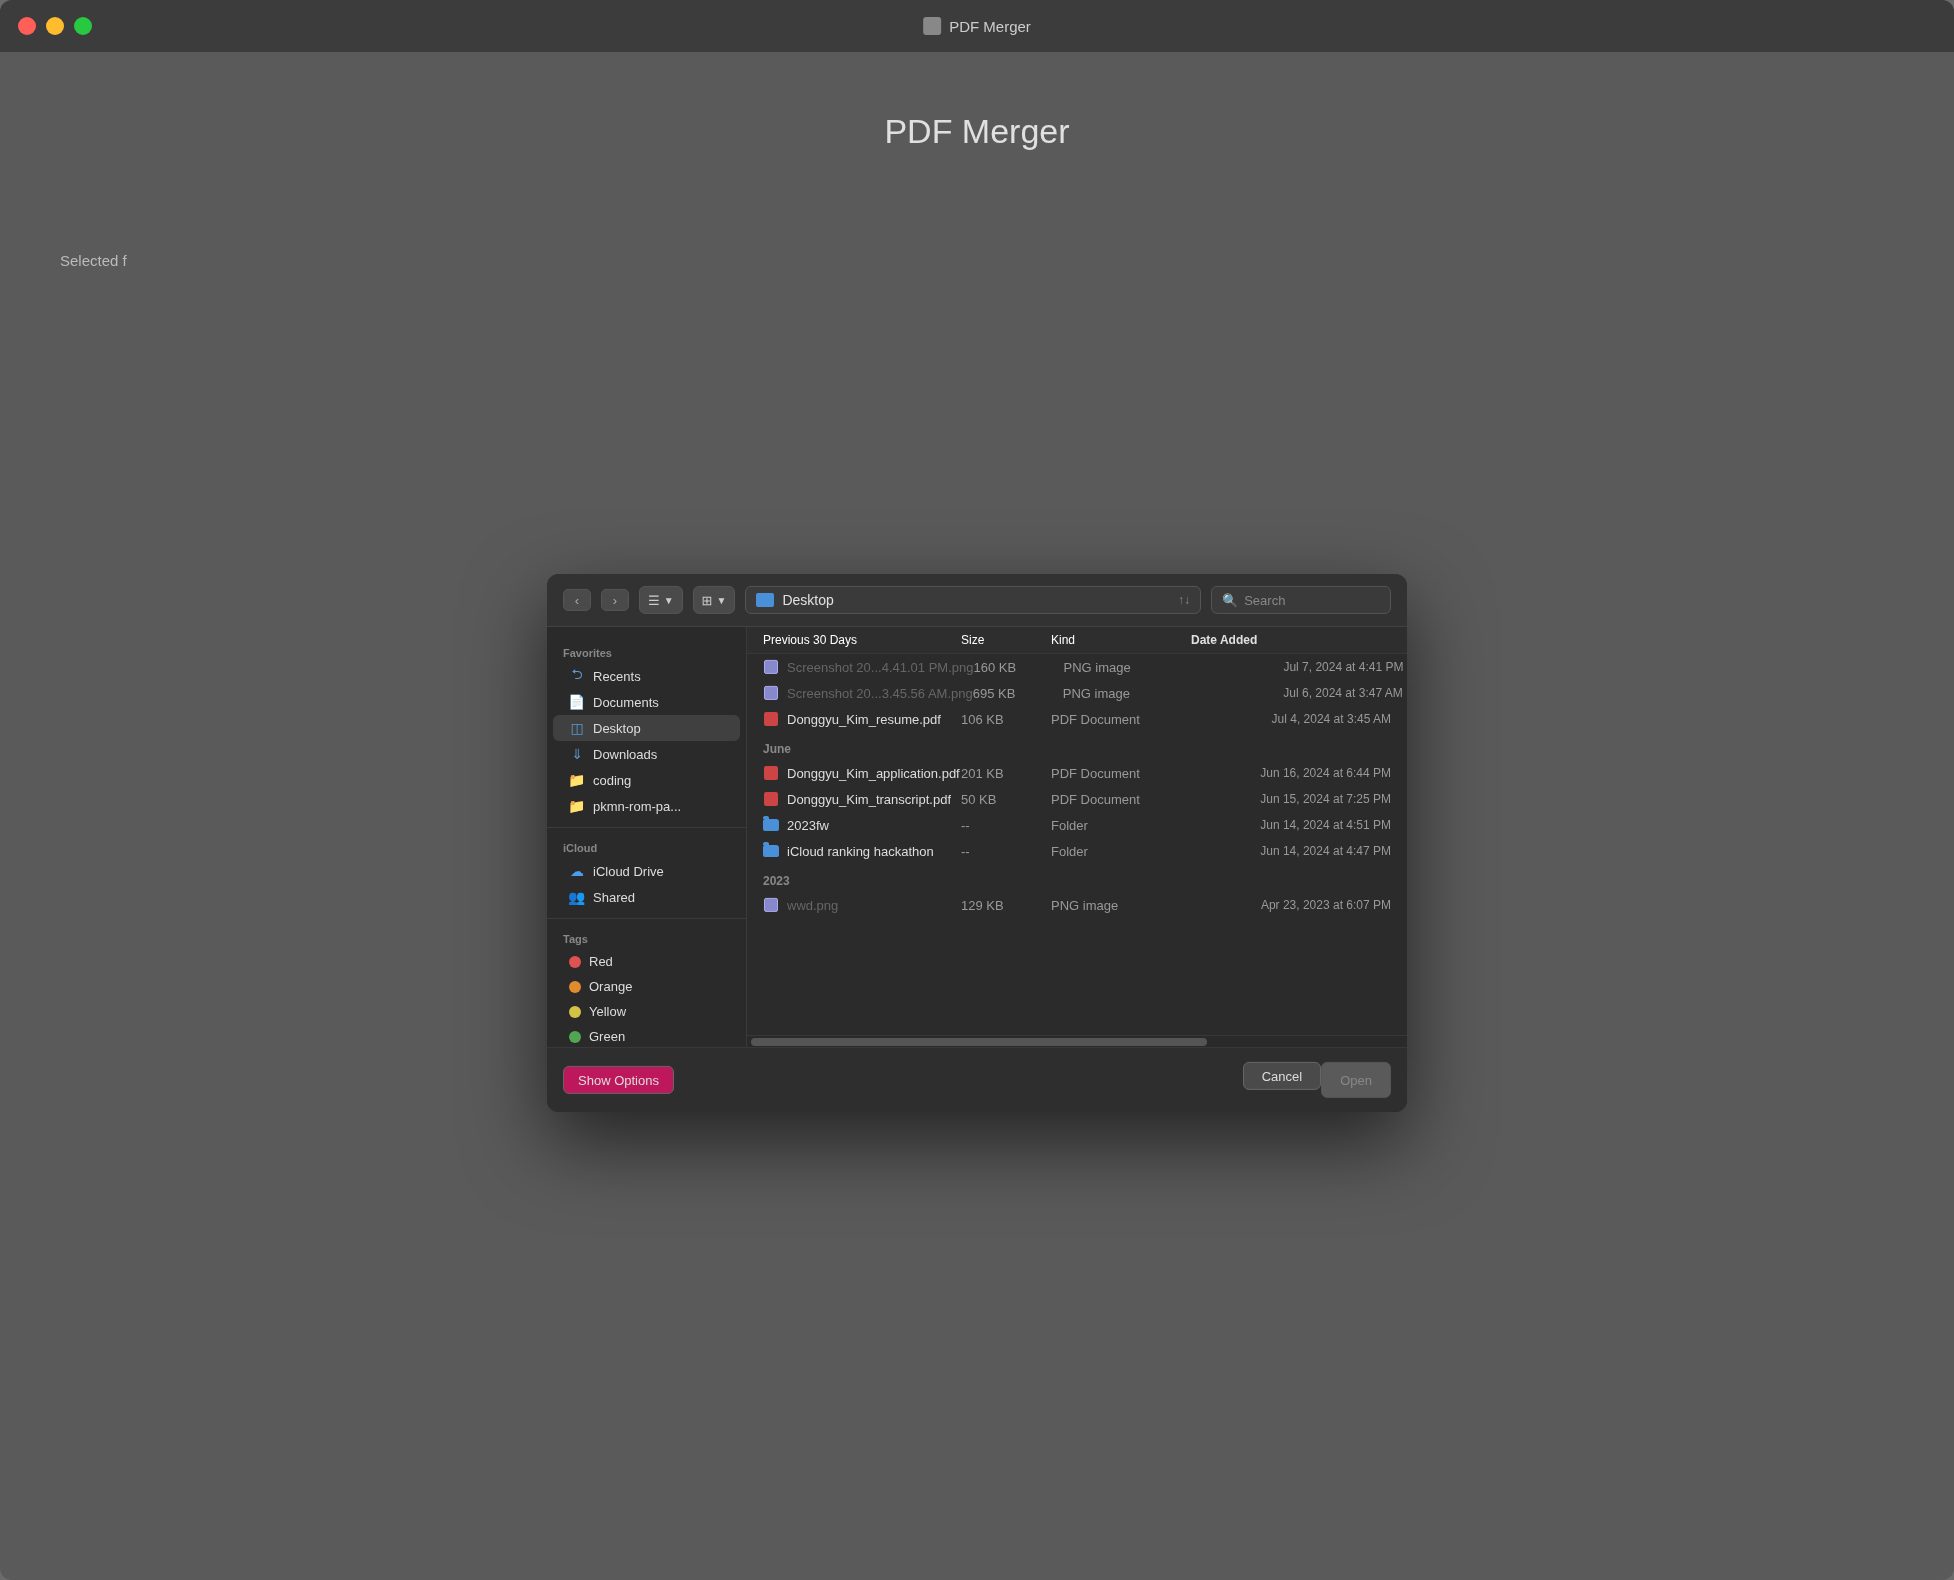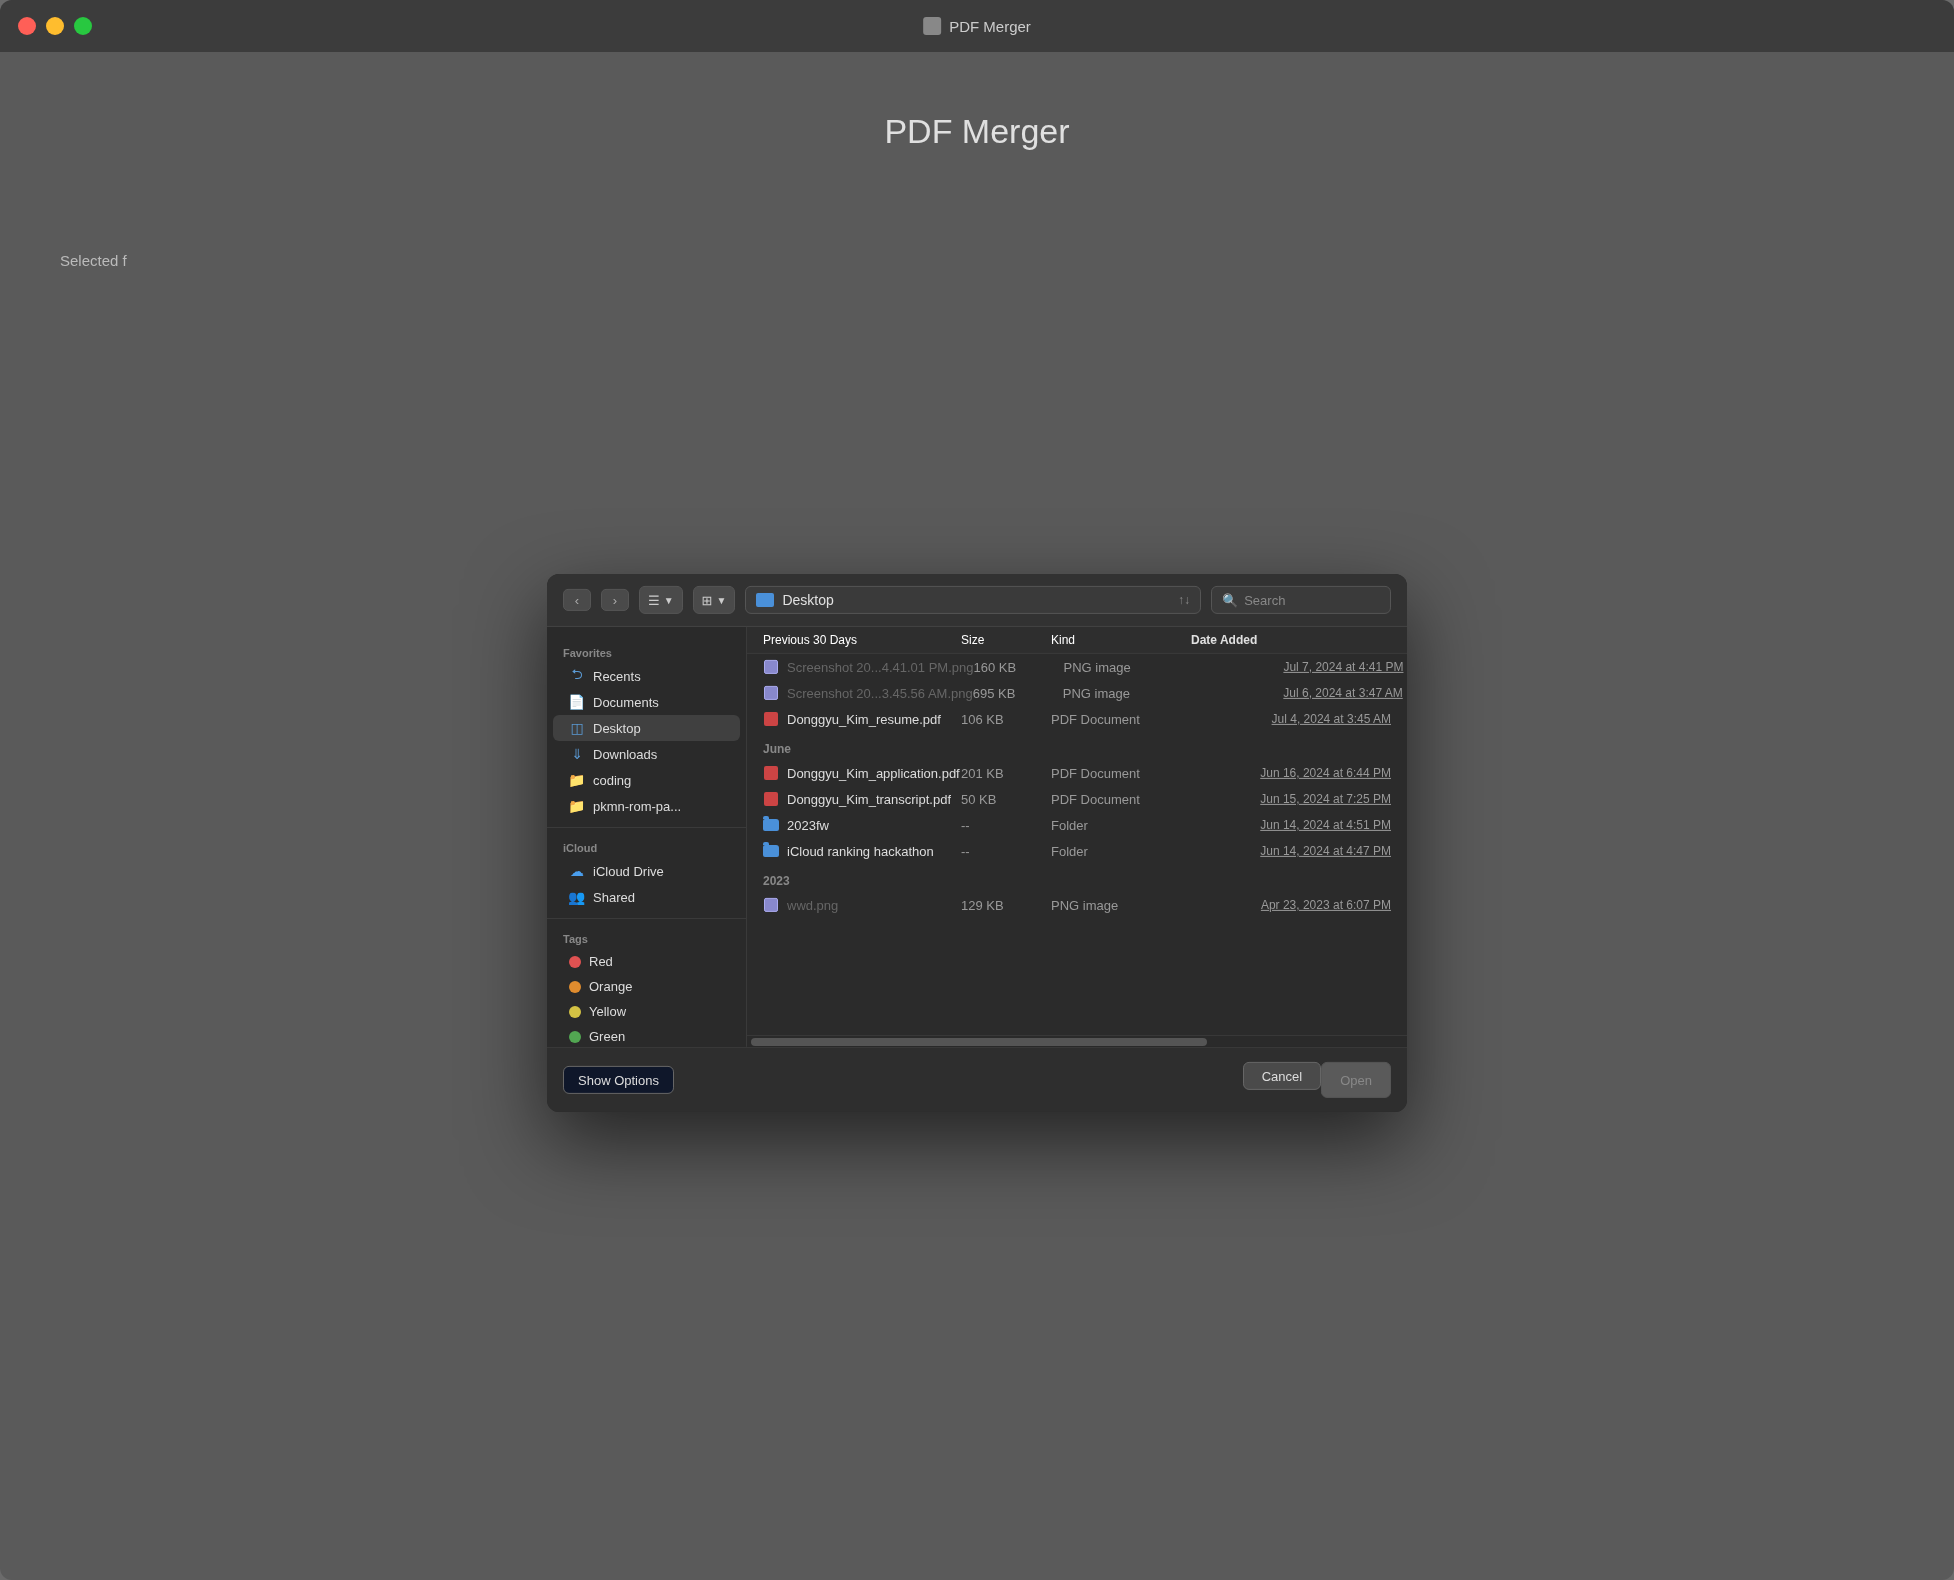--- a/index.html
+++ b/index.html
@@ -387,21 +387,20 @@
 
     .file-kind {
       color: #999;
       font-size: 13px;
     }
 
     .file-date {
       color: #999;
       font-size: 12px;
       text-align: right;
-      text-decoration: underline;
     }
 
     
     .horizontal-scroll {
       height: 12px;
       background: #2a2a2a;
       border-top: 1px solid #3a3a3a;
       display: flex;
       align-items: center;
       padding: 0 4px;
@@ -419,21 +418,21 @@
       background: #2e2e2e;
       padding: 14px 16px;
       display: flex;
       align-items: center;
       justify-content: space-between;
       border-top: 1px solid #3a3a3a;
     }
 
     .show-options-btn {
       height: 28px;
-      background: #0f172a;
+      background: #be185d;
       border-radius: 6px;
       padding: 0 14px;
       color: #ddd;
       font-size: 13px;
       cursor: pointer;
       border: 1px solid #666;
       display: flex;
       align-items: center;
     }
 

